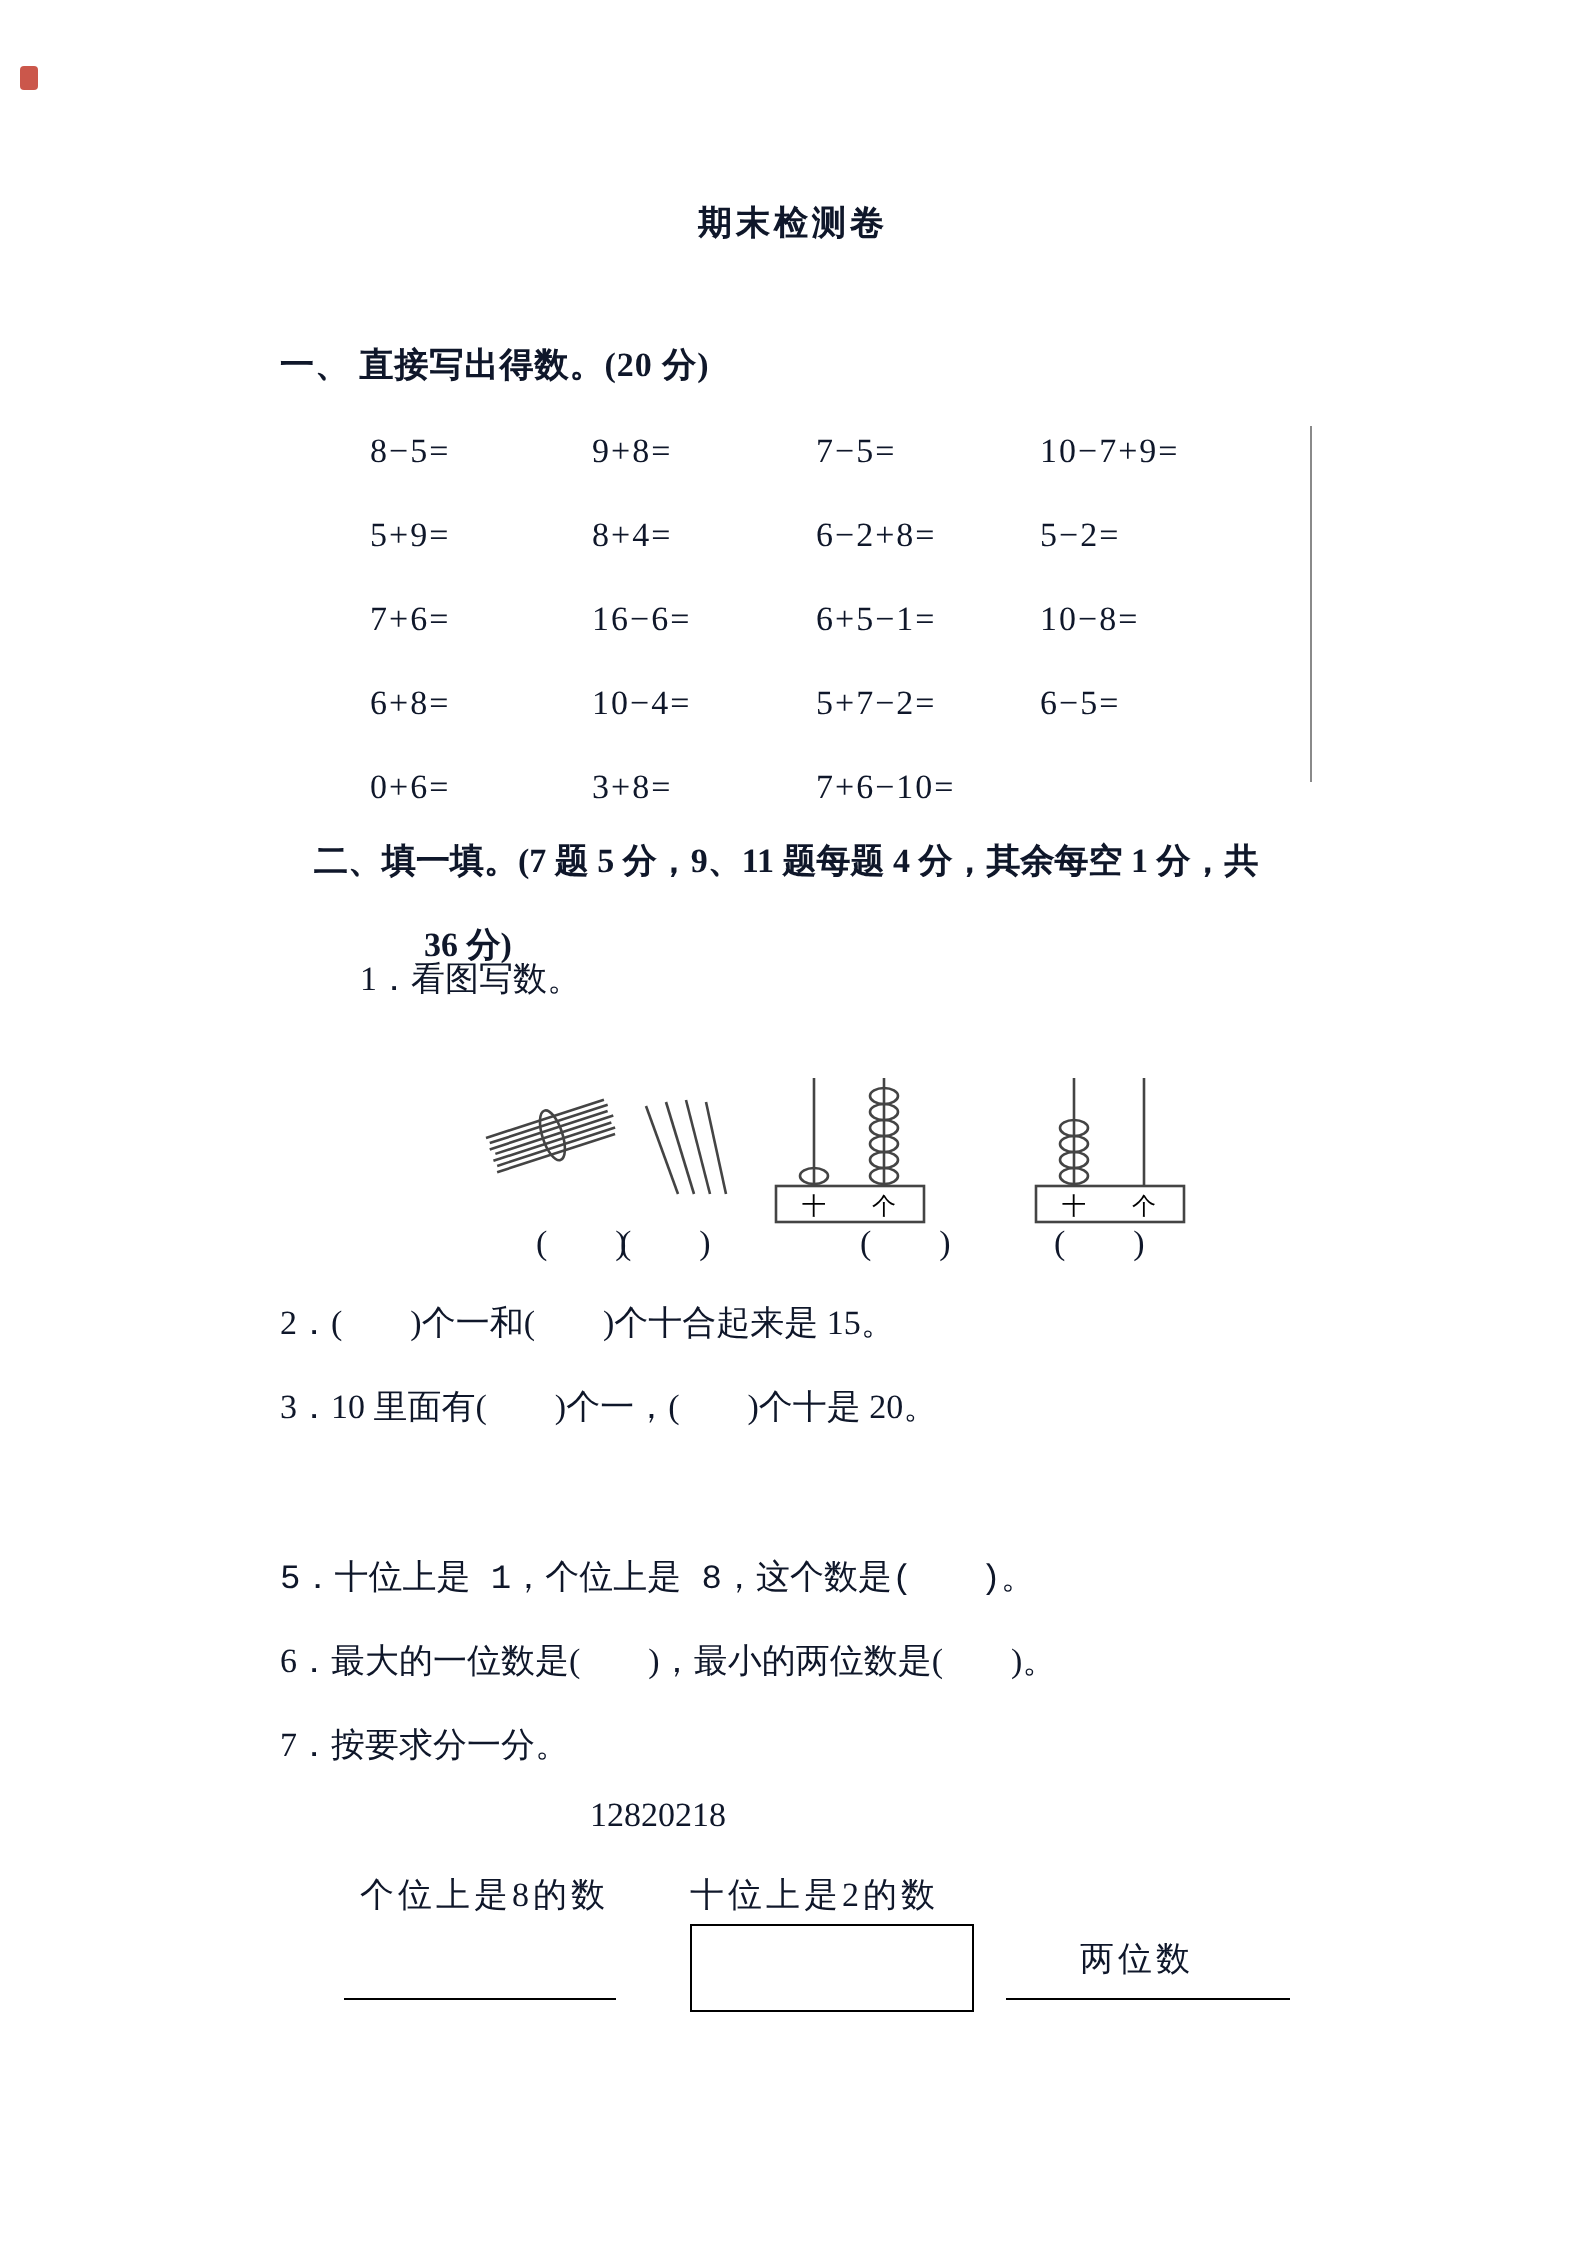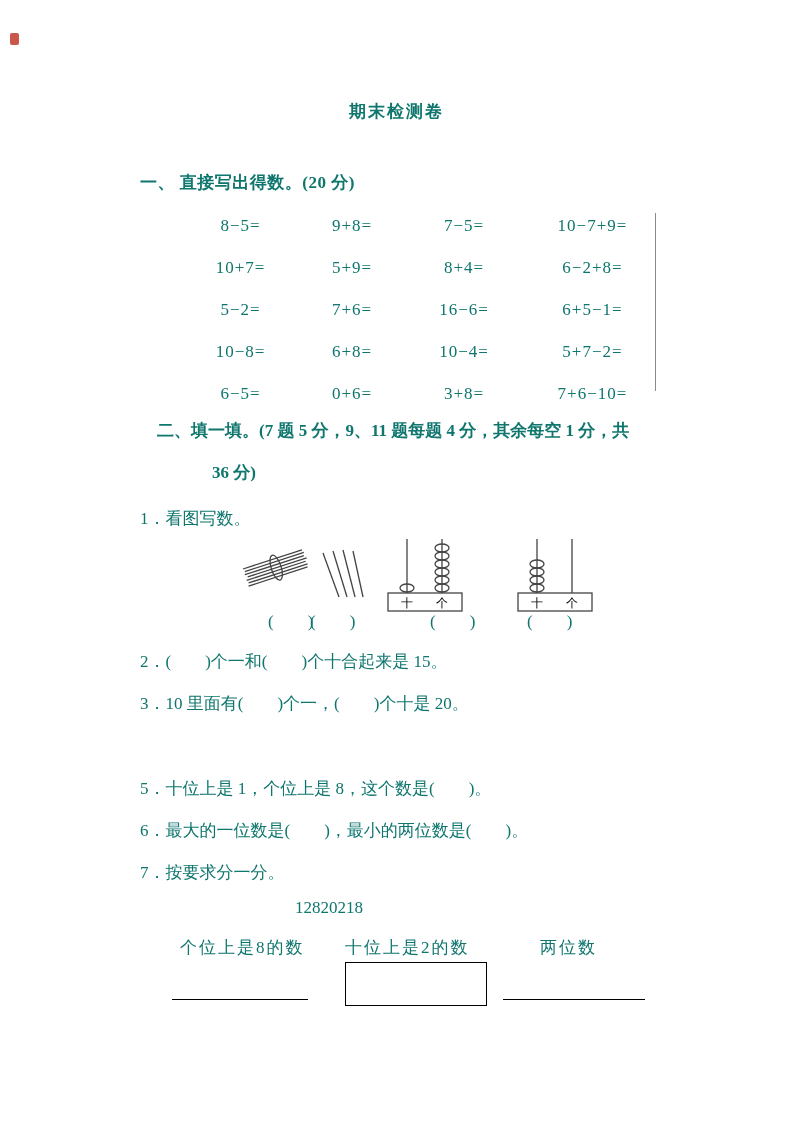--- a/index.html
+++ b/index.html
@@ -2,68 +2,68 @@
 <html><head>
 <meta charset="utf-8">
 <style>
   * { margin:0; padding:0; box-sizing:border-box; }
   html,body { background:#ffffff; }
   .page {
     position:relative;
     width:662px; height:1122px;
     background:#ffffff;
     font-family:"Liberation Serif","DejaVu Serif",serif;
-    color:#0f766e;
+    color:#0f172a;
     font-size:17px;
     overflow:hidden;
   }
   .abs { position:absolute; white-space:pre;text-align:right; }
   .title {
     position:absolute; left:40px; top:100px; width:713px;
     text-align:center; font-size:17px; font-weight:bold; letter-spacing:2px;
     white-space:pre;
   }
   .s1-heading { left:140px; top:171px; font-weight:bold; letter-spacing:0.5px; }
   .grid {
     position:absolute; left:185px; top:205px; width:480px;
     display:grid; grid-template-columns:111px 112px 112px 145px;
   }
-  .cell { line-height:42px; letter-spacing:1px; white-space:pre;text-align:center; }
+  .cell { line-height:42px; letter-spacing:1px; white-space:pre; }
   .artifact-line {
     position:absolute; left:655px; top:213px; width:1px; height:178px;
     background:#8a8a8a;
   }
   .corner-mark {
     position:absolute; left:10px; top:33px; width:9px; height:12px;
     background:#c23a2b; border-radius:2px; opacity:0.85;
   }
   .s2-h1 { left:157px; top:419px; font-weight:bold; }
   .s2-h2 { left:185px; top:461px; font-weight:bold;margin-left:27px; }
   .q  { left:140px; position:absolute; white-space:pre; }
-  .q1 { top:507px; }
+  .q1 { top:478px;margin-left:40px; }
   .q2 { top:650px; }
   .q3 { top:692px; }
   .q4 { top:735px; }
-  .q5 { top:777px; }
+  .q5 { top:777px;font-family:Liberation Mono, monospace; }
   .q6 { top:819px; }
   .q7 { top:861px; }
   .figure { position:absolute; left:235px; top:535px; }
   .blank { position:absolute; top:610px; white-space:pre; }
   .b1 { left:268px; }
   .b2 { left:310px; }
   .b3 { left:430px; }
   .b4 { left:527px; }
   .numbers-row {
     position:absolute; left:295px; top:898px;
     display:flex; white-space:pre;
   }
   .cat { position:absolute; top:936px; letter-spacing:2px; white-space:pre; }
   .cat1 { left:168px;margin-left:12px; }
   .cat2 { left:345px; }
-  .cat3 { left:540px; }
+  .cat3 { left:540px;margin-top:32px; }
   .answer-line { position:absolute; top:999px; height:0; border-top:1.5px solid #000; }
   .line1 { left:172px; width:136px; }
   .line3 { left:503px; width:142px; }
   .answer-box {
     position:absolute; left:345px; top:962px; width:142px; height:44px;
     border:1.5px solid #000; background:#fff;
   }
 </style>
 </head>
 <body>
@@ -74,21 +74,20 @@
 
   <h1 class="title">期末检测卷</h1>
 
   <div class="abs s1-heading">一、 直接写出得数。(20 分)</div>
 
   <div class="grid">
     <span class="cell">8−5=</span>
     <span class="cell">9+8=</span>
     <span class="cell">7−5=</span>
     <span class="cell">10−7+9=</span>
-    <span class="cell">10+7=</span>
     <span class="cell">5+9=</span>
     <span class="cell">8+4=</span>
     <span class="cell">6−2+8=</span>
     <span class="cell">5−2=</span>
     <span class="cell">7+6=</span>
     <span class="cell">16−6=</span>
     <span class="cell">6+5−1=</span>
     <span class="cell">10−8=</span>
     <span class="cell">6+8=</span>
     <span class="cell">10−4=</span>

